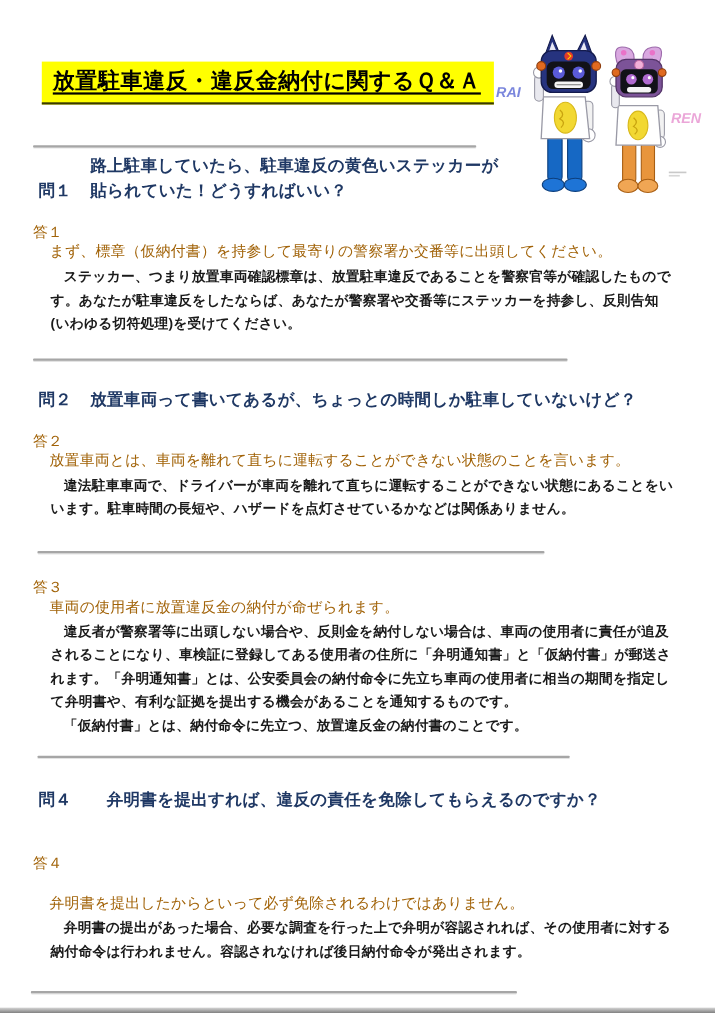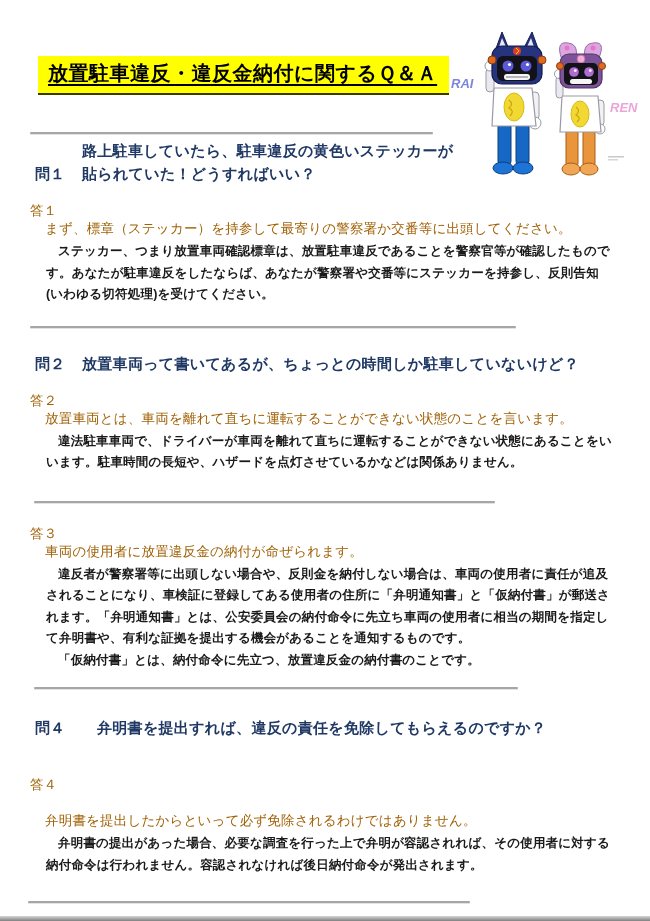--- a/index.html
+++ b/index.html
@@ -149,21 +149,21 @@
 
   <div class="q-row first">
     <span class="q-label">問１</span>
     <span class="q-text">
       <div>路上駐車していたら、駐車違反の黄色いステッカーが</div>
       <div>貼られていた！どうすればいい？</div>
     </span>
   </div>
   <div class="a-lead">
     <span class="a-label">答１</span>
-    <span class="a-lead-text">まず、標章（ステッカー）を持参して最寄りの警察署か交番等に出頭してください。</span>
+    <span class="a-lead-text">まず、標章（仮納付書）を持参して最寄りの警察署か交番等に出頭してください。</span>
   </div>
   <div class="a-body">
     <p>ステッカー、つまり放置車両確認標章は、放置駐車違反であることを警察官等が確認したものです。あなたが駐車違反をしたならば、あなたが警察署や交番等にステッカーを持参し、反則告知(いわゆる切符処理)を受けてください。</p>
   </div>
 
   <div class="divider d1"></div>
 
   <div class="q-row mt-q2">
     <span class="q-label">問２</span>
     <span class="q-text">放置車両って書いてあるが、ちょっとの時間しか駐車していないけど？</span>

